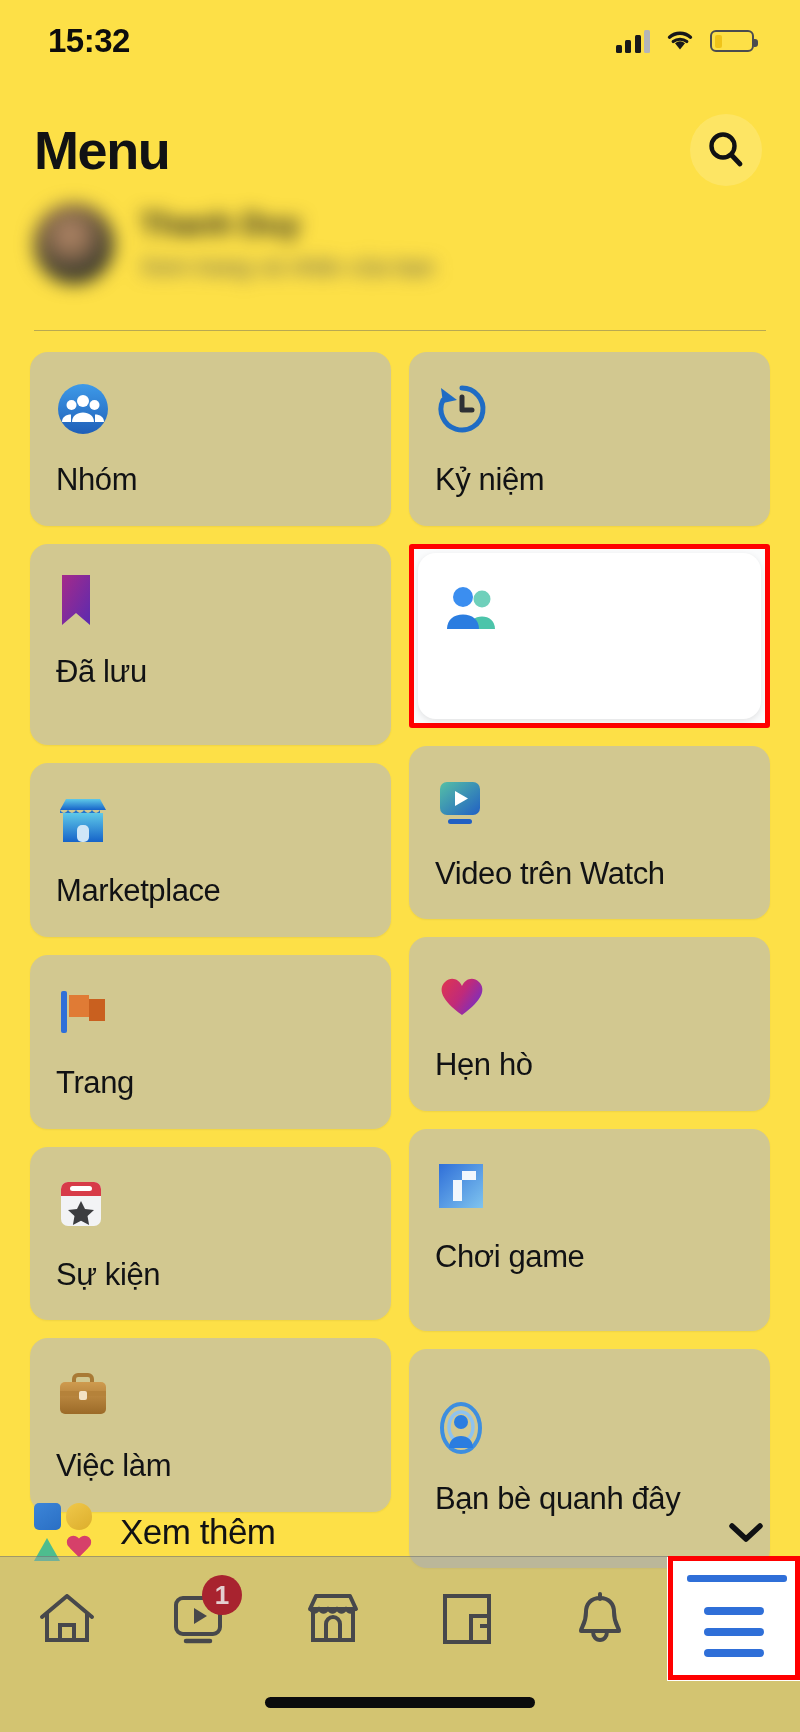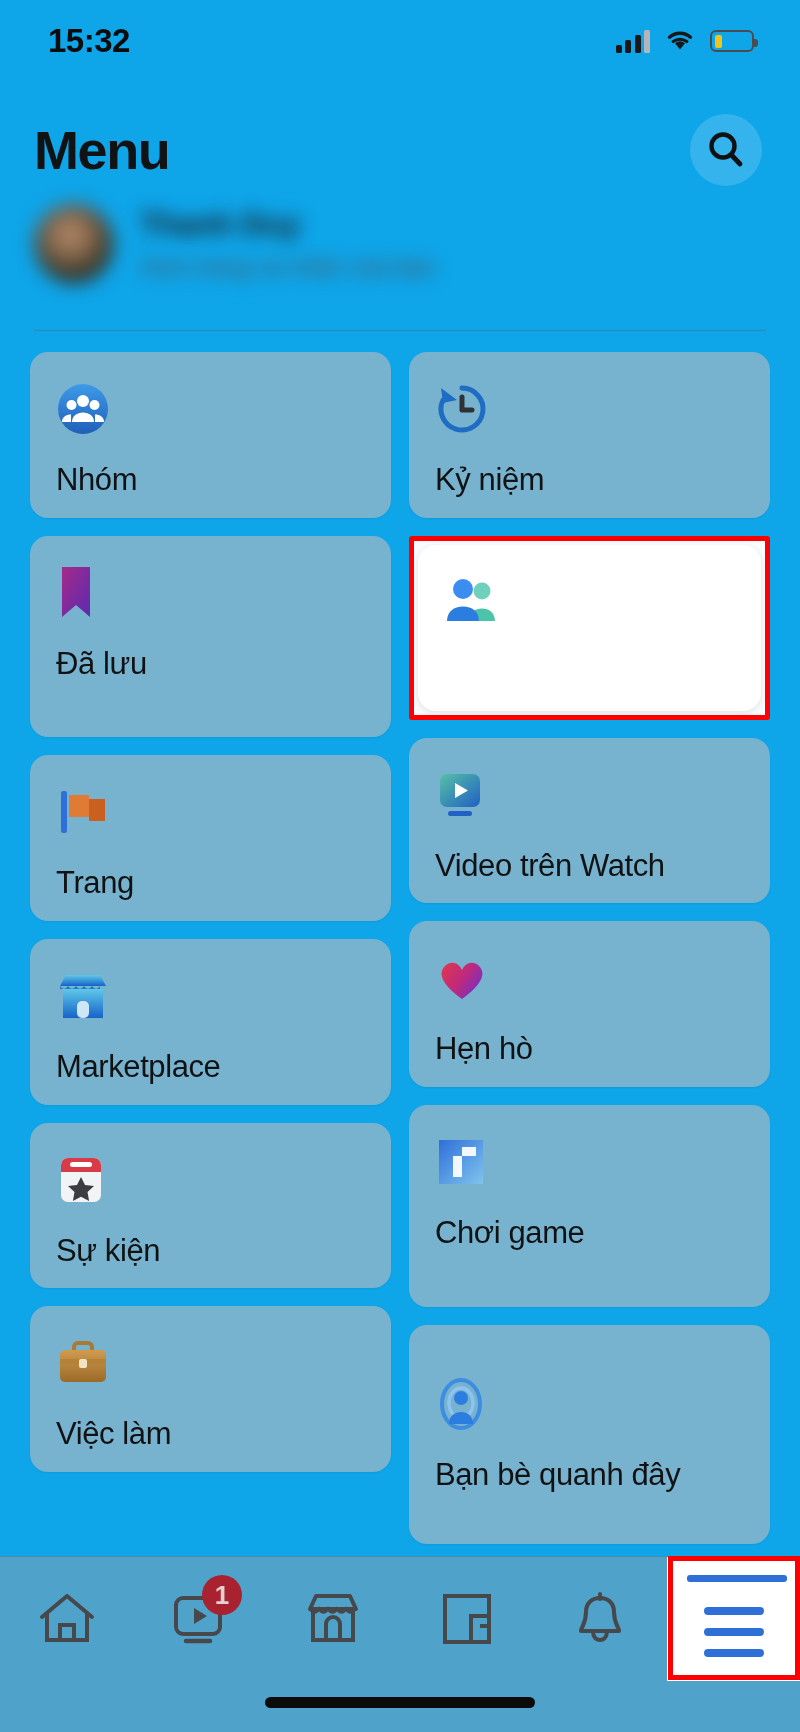--- a/index.html
+++ b/index.html
@@ -5,21 +5,21 @@
   * { box-sizing: border-box; margin: 0; padding: 0; }
   html, body {
     width: 800px; height: 1732px;
     font-family: "Liberation Sans", sans-serif;
     background: #a0a2a5;
     overflow: hidden;
   }
   #screen {
     position: relative;
     width: 800px; height: 1732px;
-    background: #0ea5e9;
+    background: #fde047;
   }
 
   
   .statusbar {
     position: absolute; top: 0; left: 0;
     width: 800px; height: 82px;
     display: flex; align-items: center; justify-content: space-between;
     padding: 0 46px 0 48px;
   }
   .status-time {
@@ -88,21 +88,21 @@
     display: grid;
     grid-template-columns: 1fr 1fr;
     column-gap: 18px;
     align-items: start;
   }
   .col { display: flex; flex-direction: column; gap: 18px; }
 
   .tile {
     background: rgba(184,186,189,0.62);
     border-radius: 18px;
-    padding: 30px 26px 20px 26px;
+    padding: 30px 26px 28px 26px;
     display: flex; flex-direction: column;
     box-shadow: 0 1px 2px rgba(0,0,0,0.06);
   }
   .tile .ico { height: 54px; margin-bottom: 26px; display: flex; align-items: center; }
   .tile .label {
     font-size: 31px; font-weight: 500; color: #111214;
     letter-spacing: -0.4px; line-height: 1.15;
   }
   .tile .sub {
     margin-top: 14px; font-size: 25px; color: #46474a;
@@ -283,44 +283,44 @@
               </defs>
             <path d="M6 2 h28 v50 l-14-12 -14 12 Z" fill="url(#gBk)"></path>
           </svg>
         </div>
         <div class="label">Đã lưu</div>
       </div>
 
       <div class="tile">
         <div class="ico">
           <svg width="54" height="50" viewBox="0 0 54 50">
-            <rect x="5" y="4" width="6" height="42" rx="2" fill="#2f6fd8"></rect>
-            <path d="M13 8 h20 v22 h-20 Z" fill="#e07b35"></path>
-            <path d="M33 12 h16 v22 h-16 Z" fill="#c9601f"></path>
-          </svg>
-        </div>
-        <div class="label">Trang</div>
-      </div>
-
-      <div class="tile">
-        <div class="ico">
-          <svg width="54" height="50" viewBox="0 0 54 50">
             <defs>
                 <linearGradient id="gMk" x1="0" y1="0" x2="0" y2="1">
               <stop offset="0%" stop-color="#5ec9e8"></stop>
                   <stop offset="100%" stop-color="#1663c9"></stop>
             </linearGradient>
               </defs>
             <path d="M4 15 L10 4 h34 l6 11 Z" fill="url(#gMk)"></path>
             <path d="M4 15 q4 6 8 0 q4 6 8 0 q4 6 8 0 q4 6 8 0 q4 6 8 0 l0 3 H4 Z" fill="#2477cf"></path>
             <rect x="7" y="18" width="40" height="29" fill="url(#gMk)"></rect>
             <rect x="21" y="30" width="12" height="17" rx="5" fill="#cfe6f7"></rect>
           </svg>
         </div>
         <div class="label">Marketplace</div>
+      </div>
+
+      <div class="tile">
+        <div class="ico">
+          <svg width="54" height="50" viewBox="0 0 54 50">
+            <rect x="5" y="4" width="6" height="42" rx="2" fill="#2f6fd8"></rect>
+            <path d="M13 8 h20 v22 h-20 Z" fill="#e07b35"></path>
+            <path d="M33 12 h16 v22 h-16 Z" fill="#c9601f"></path>
+          </svg>
+        </div>
+        <div class="label">Trang</div>
       </div>
 
       <div class="tile">
         <div class="ico">
           <svg width="50" height="52" viewBox="0 0 50 52">
             <rect x="5" y="4" width="40" height="44" rx="7" fill="#f2f3f5"></rect>
             <path d="M5 11 a7 7 0 0 1 7-7 h26 a7 7 0 0 1 7 7 v7 H5 Z" fill="#d73b48"></path>
             <rect x="14" y="8" width="22" height="5" rx="2.5" fill="#ffffff"></rect>
             <path d="M25 23 l4 8 9 1 -6.5 6 1.6 9 -8.1-4.3 -8.1 4.3 1.6-9 -6.5-6 9-1 Z" fill="#3c3d40"></path>
           </svg>
@@ -433,20 +433,32 @@
             <circle cx="26" cy="21" r="7" fill="#2b7de0"></circle>
             <path d="M14 47 c0-8 5.5-12 12-12 s12 4 12 12 Z" fill="#2b7de0"></path>
           </svg>
         </div>
         <div class="label">Bạn bè quanh đây</div>
       </div>
 
     </div>
   </div>
 
+  <div class="seemore">
+    <div class="shapes">
+      <div class="sq"></div>
+        <div class="ci"></div>
+      <div class="tr"></div>
+        <div class="he"></div>
+    </div>
+    <div class="label">Xem thêm</div>
+    <svg class="chev" width="40" height="26" viewBox="0 0 40 26">
+      <path d="M6 7 L20 20 L34 7" stroke="#101113" stroke-width="5.5" fill="none" stroke-linecap="round" stroke-linejoin="round"></path>
+    </svg>
+  </div>
 
   <div class="navbar">
     <div class="navrow">
 
       <div class="navitem">
         <svg width="62" height="58" viewBox="0 0 62 58">
           <path d="M31 6 L56 27 M31 6 L6 27" stroke="#47484b" stroke-width="4" fill="none" stroke-linecap="round"></path>
           <path d="M11 24 v26 h40 v-26" stroke="#47484b" stroke-width="4" fill="none" stroke-linecap="round"></path>
           <path d="M24 50 v-15 h14 v15" stroke="#47484b" stroke-width="4" fill="none"></path>
         </svg>

